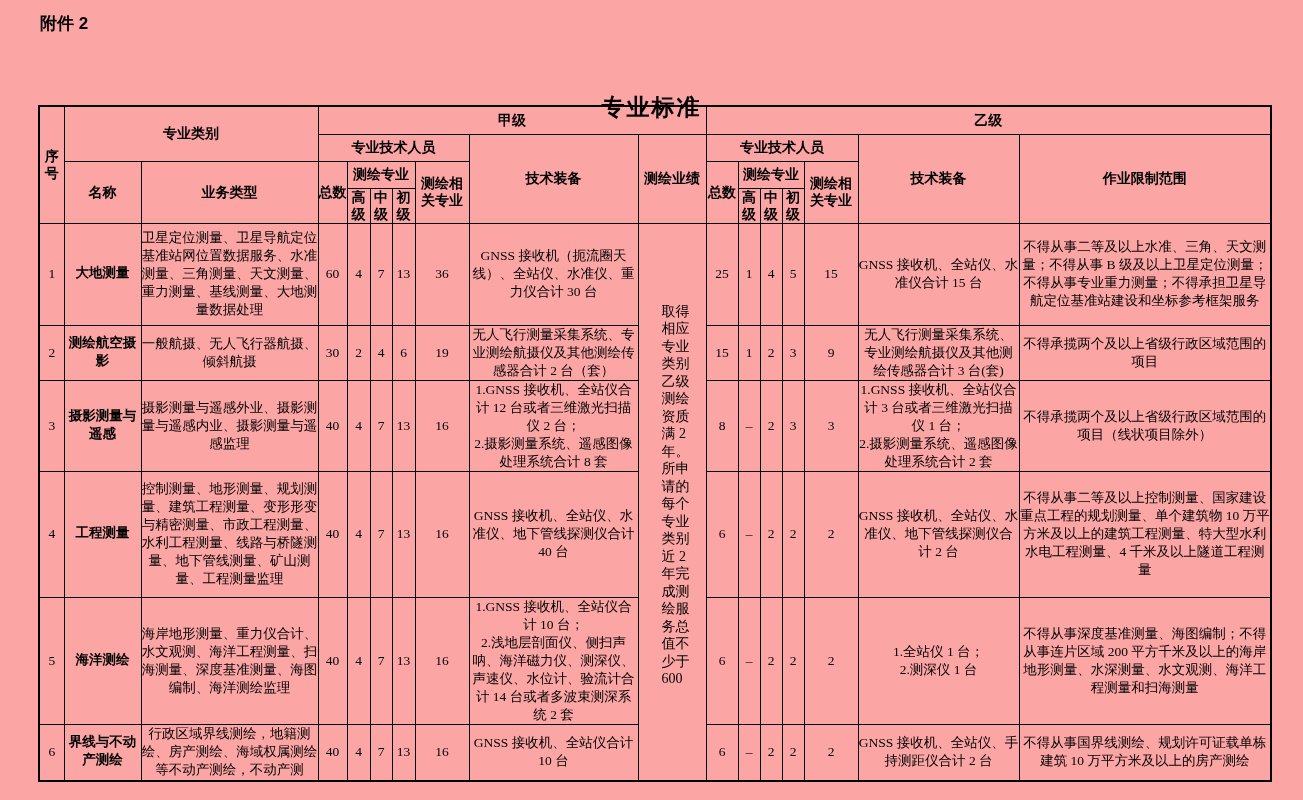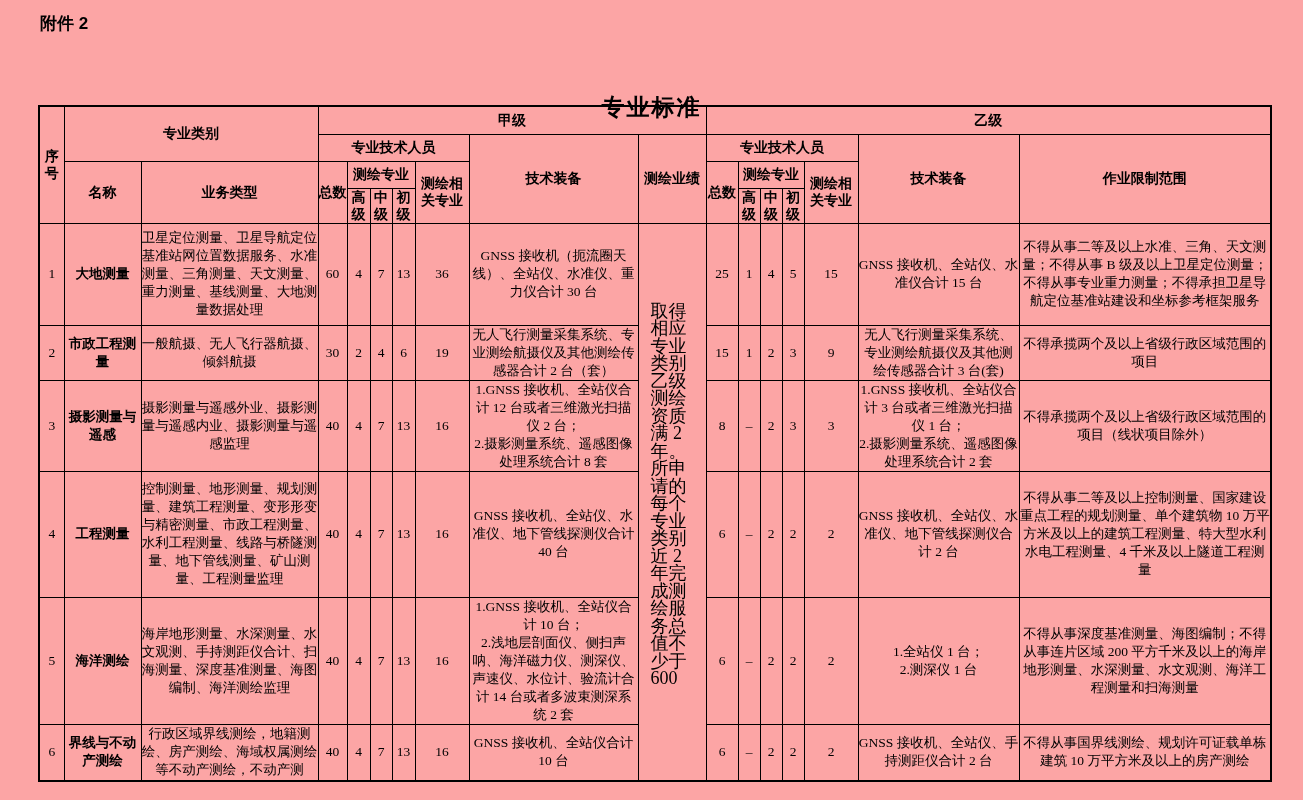--- a/index.html
+++ b/index.html
@@ -53,21 +53,21 @@
   tr.h2{height:27px;}
   tr.h3{height:27px;}
   tr.h4{height:31px;}
   tr.r1{height:102px;}
   tr.r2{height:55px;}
   tr.r3{height:87px;}
   tr.r4{height:126px;}
   tr.r5{height:122px;}
   tr.r6{height:57px;}
   td.name-cell{
-    font-family:Liberation Sans, sans-serif;
+    font-family:Liberation Mono, monospace;
     font-weight:bold;
     font-size:14px;
     line-height:19px;
     padding:0 4px;
     margin-top:45px;
   }
   td.business{
     text-align:left;
     padding:1px 6px;
   }
@@ -78,24 +78,24 @@
   }
   td.limit{
     text-align:left;
     padding:1px 8px;
     margin-left:44px;
   }
   td.perf-cell{
     vertical-align:bottom;
   }
   td.perf-cell .perf-text{
-    padding:0 5px 13px 12px;
+    padding:0 5px 13px 23px;
     text-align:left;
     line-height:17.5px;
-    font-size:18px;
+    font-size:14px;
   }
   td.row6-clip{
     vertical-align:top;
   }
 </style>
 </head>
 <body>
 
 <div class="page">
 
@@ -175,21 +175,21 @@
         <td>1</td>
         <td>4</td>
         <td>5</td>
         <td>15</td>
         <td class="equip">GNSS 接收机、全站仪、水准仪合计 15 台</td>
         <td class="limit">不得从事二等及以上水准、三角、天文测量；不得从事 B 级及以上卫星定位测量；不得从事专业重力测量；不得承担卫星导航定位基准站建设和坐标参考框架服务</td>
       </tr>
 
       <tr class="r2">
         <td>2</td>
-        <td class="name-cell">市政工程测量</td>
+        <td class="name-cell">测绘航空摄影</td>
         <td class="business">一般航摄、无人飞行器航摄、倾斜航摄</td>
         <td>30</td>
         <td>2</td>
         <td>4</td>
         <td>6</td>
         <td>19</td>
         <td class="equip">无人飞行测量采集系统、专业测绘航摄仪及其他测绘传感器合计 2 台（套）</td>
         <td>15</td>
         <td>1</td>
         <td>2</td>
@@ -235,21 +235,21 @@
         <td>2</td>
         <td>2</td>
         <td>2</td>
         <td class="equip">GNSS 接收机、全站仪、水准仪、地下管线探测仪合计 2 台</td>
         <td class="limit">不得从事二等及以上控制测量、国家建设重点工程的规划测量、单个建筑物 10 万平方米及以上的建筑工程测量、特大型水利水电工程测量、4 千米及以上隧道工程测量</td>
       </tr>
 
       <tr class="r5">
         <td>5</td>
         <td class="name-cell">海洋测绘</td>
-        <td class="business">海岸地形测量、水深测量、水文观测、手持测距仪合计、扫海测量、深度基准测量、海图编制、海洋测绘监理</td>
+        <td class="business">海岸地形测量、重力仪合计、水文观测、海洋工程测量、扫海测量、深度基准测量、海图编制、海洋测绘监理</td>
         <td>40</td>
         <td>4</td>
         <td>7</td>
         <td>13</td>
         <td>16</td>
         <td class="equip">1.GNSS 接收机、全站仪合计 10 台；
 2.浅地层剖面仪、侧扫声呐、海洋磁力仪、测深仪、声速仪、水位计、验流计合计 14 台或者多波束测深系统 2 套</td>
         <td>6</td>
         <td>–</td>
         <td>2</td>

